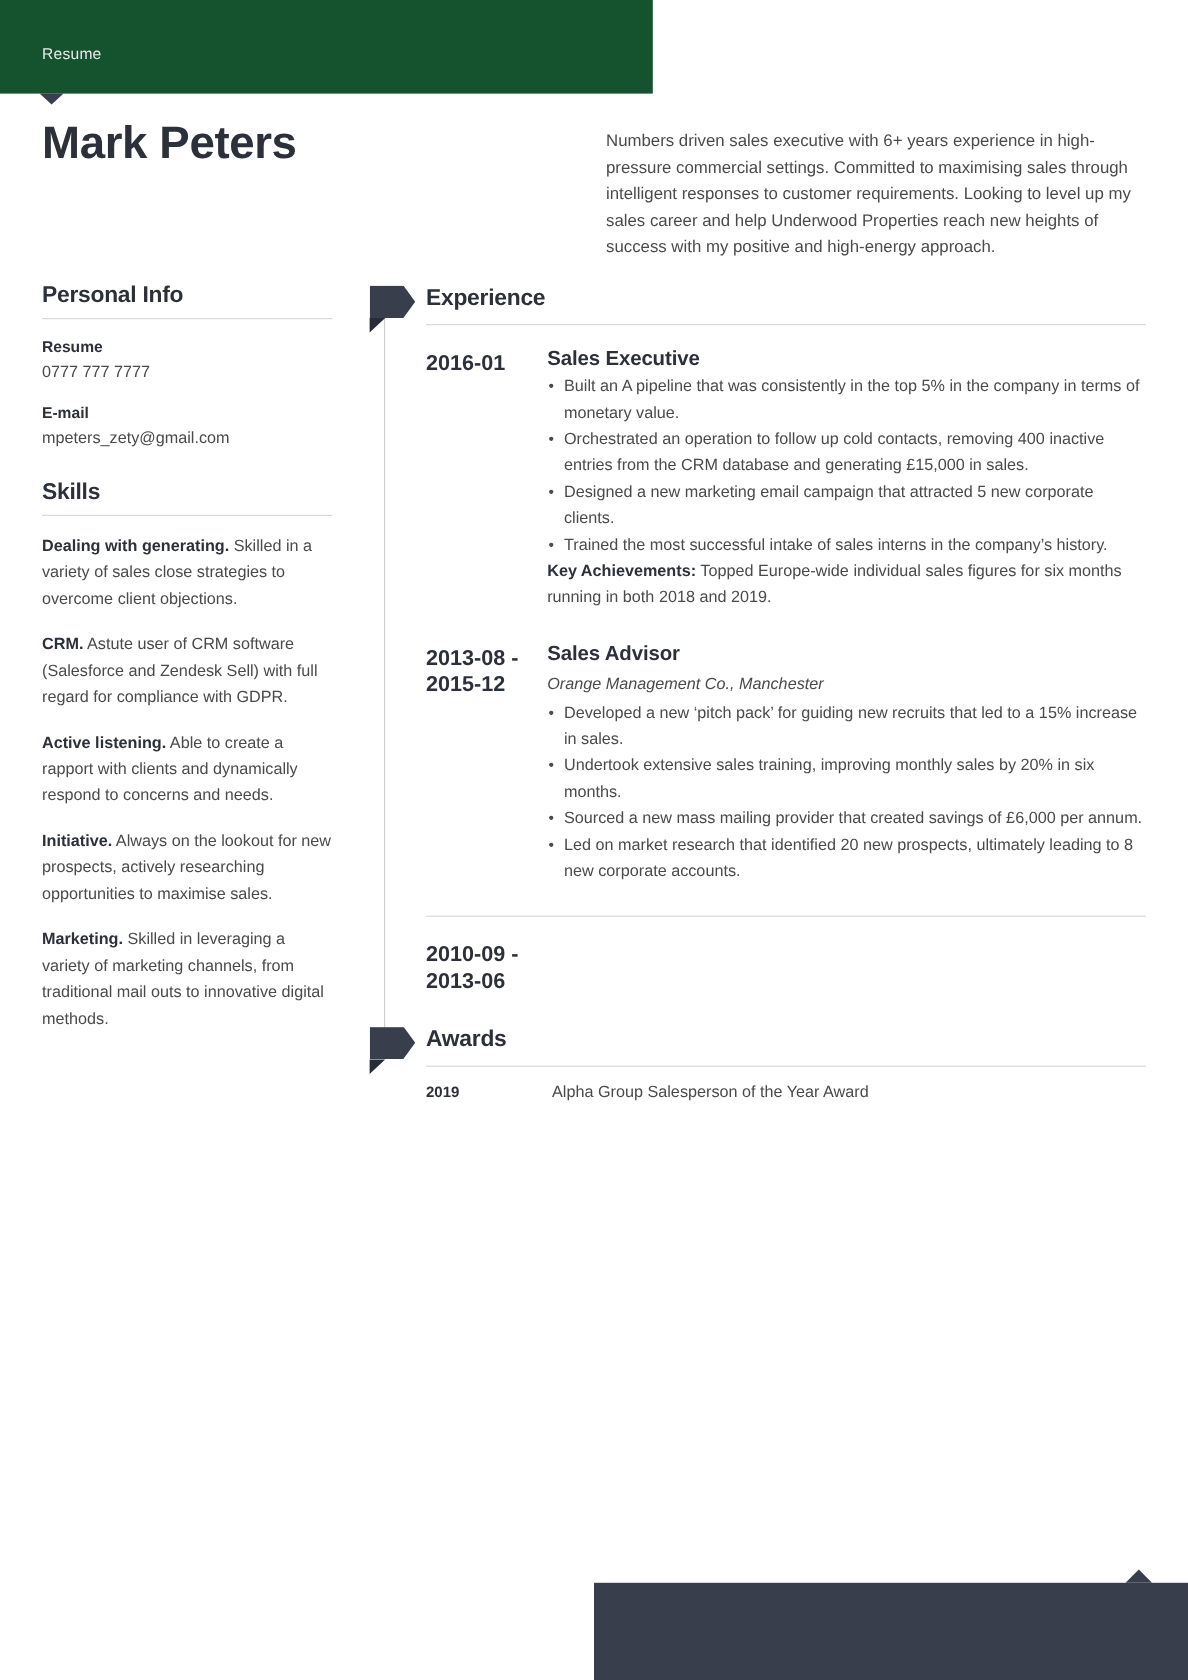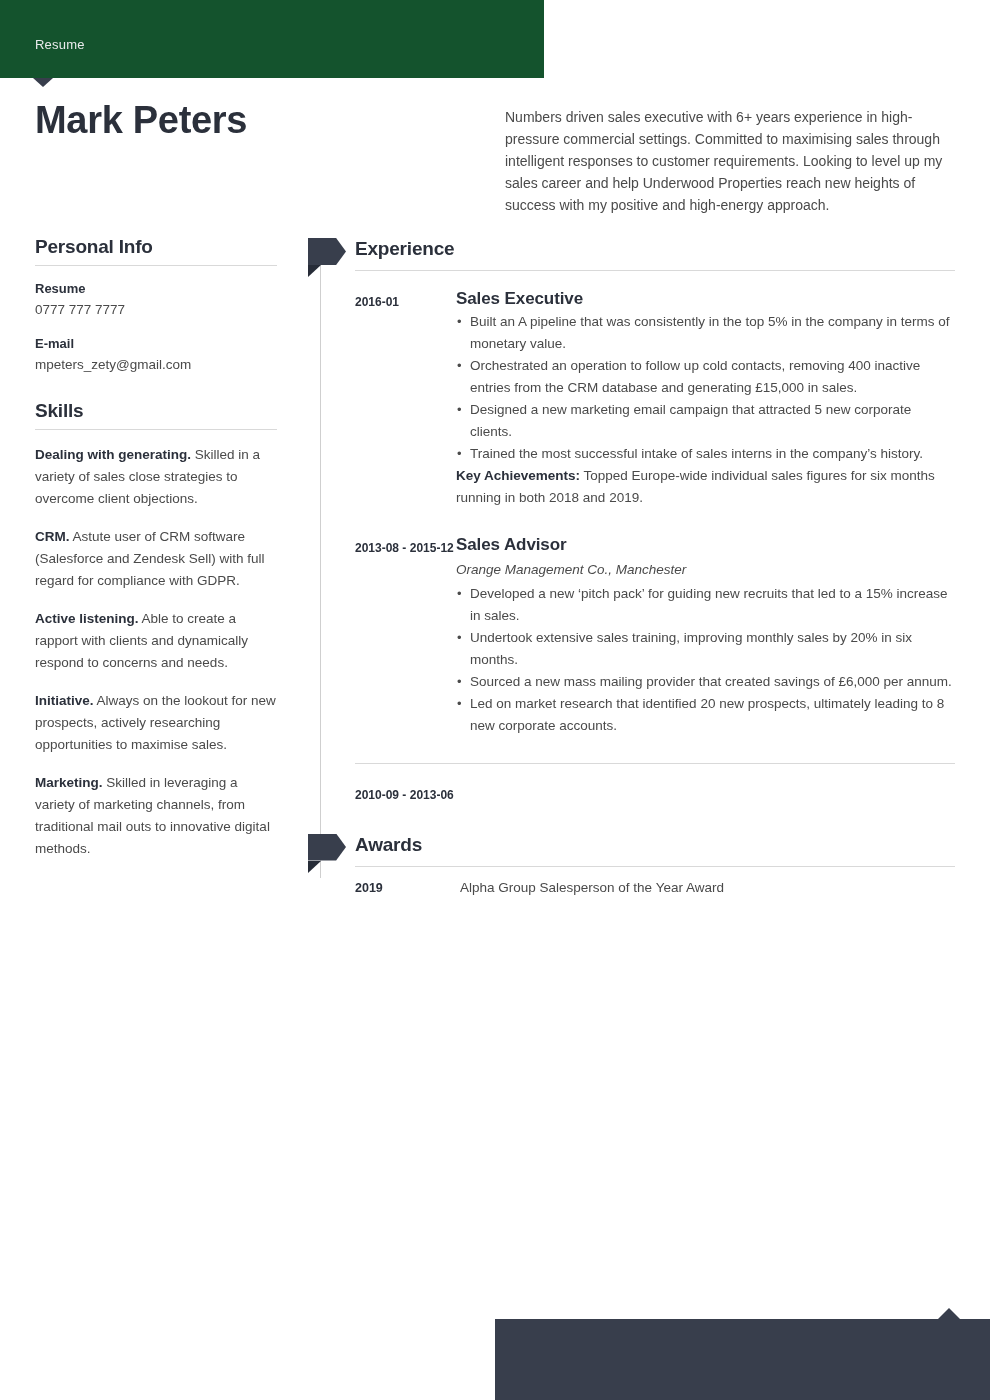--- a/index.html
+++ b/index.html
@@ -177,21 +177,21 @@
   }
 
   
   .entry {
     display: flex;
     margin-bottom: 4px;
   }
   .entry-date {
     width: 101px;
     flex: 0 0 101px;
-    font-size: 12px;
+    font-size: 18px;
     font-weight: bold;
     color: #2b303b;
     line-height: 22px;
     padding-top: 10px;
   }
   .entry-body {
     flex: 1 1 auto;
   }
   .entry-title {
     font-size: 17px;

